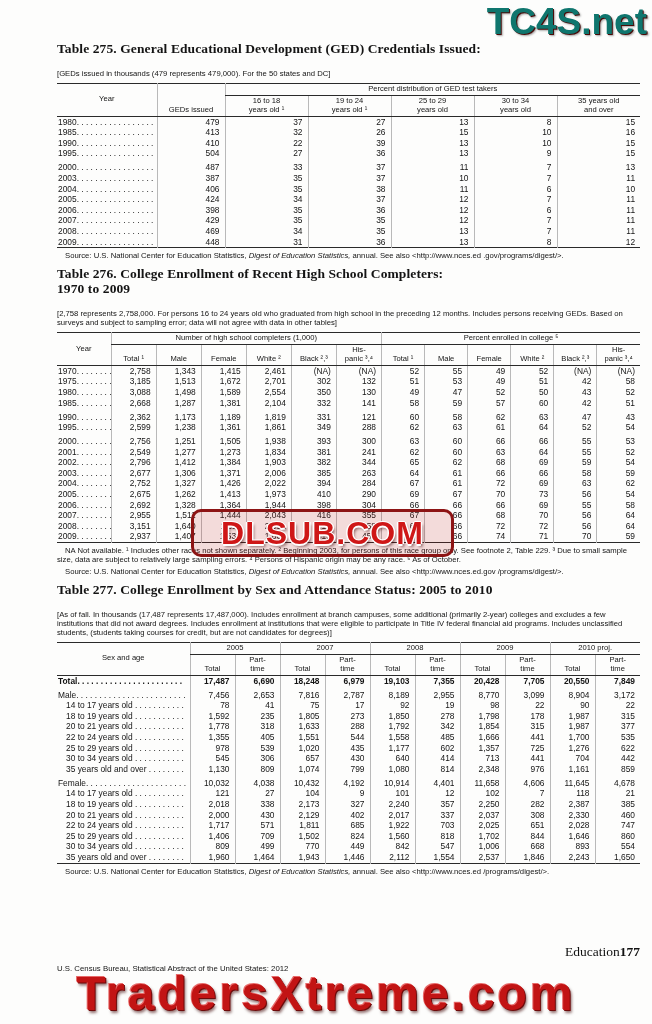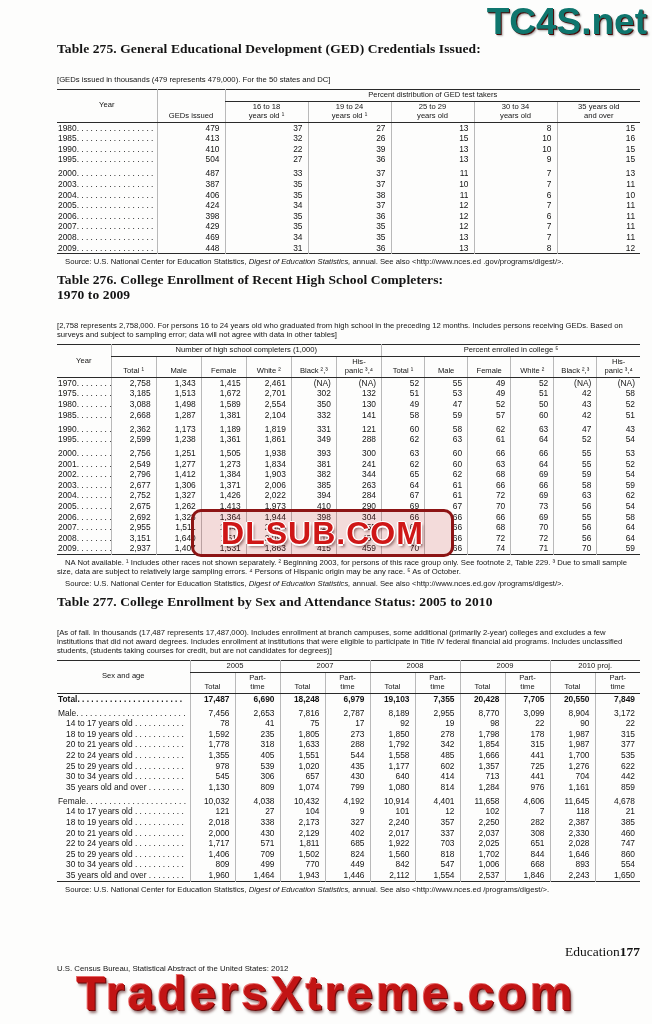--- a/index.html
+++ b/index.html
@@ -2,21 +2,21 @@
 <html><head>
 <meta charset="utf-8">
 <style>
   *{box-sizing:border-box;}
   html,body{margin:0;padding:0;}
   body{width:652px;height:1024px;position:relative;overflow:hidden;background:#fdfdfc;color:#141414;font-family:"Liberation Sans",sans-serif;}
   .page{position:absolute;left:57px;top:0;width:583px;}
   .sec{margin-top:6px;}
   .sec-first{margin-top:41px;}
   .tbl-title{font-family:"Liberation Serif",serif;font-weight:bold;font-size:13.5px;line-height:15px;letter-spacing:.1px;}
-  .note{font-size:7.7px;line-height:9px;margin:19px 0 0 0;}
+  .note{font-size:7.7px;line-height:9px;margin:13px 0 0 0;}
   .fn{font-size:7.7px;line-height:9px;margin:3px 0 0 0;text-indent:8px;}
   .fn i{font-style:italic;}
   table{border-collapse:collapse;table-layout:fixed;width:583px;margin-top:5px;border-top:1.3px solid #2a2a2a;border-bottom:1.3px solid #2a2a2a;}
   th{font-size:7.6px;font-weight:normal;line-height:8.8px;white-space:pre-line;text-align:center;vertical-align:bottom;padding:1px 2px;color:#141414;}
   th+th{border-left:1px solid #b9b9b9;}
   tr.sub th{border-left:1px solid #b9b9b9;border-bottom:1px solid #2a2a2a;}
   .rsp{border-bottom:1px solid #2a2a2a;}
   .mid{vertical-align:middle;}
   .bot{vertical-align:bottom;}
   .grp{border-bottom:1px solid #2a2a2a;height:12px;vertical-align:bottom;padding-bottom:1px;}
@@ -633,21 +633,21 @@
             <td>442</td>
           </tr>
           <tr class="">
             <td class="lbl ind">35 years old and over . . . . . . . .</td>
             <td>1,130</td>
             <td>809</td>
             <td>1,074</td>
             <td>799</td>
             <td>1,080</td>
             <td>814</td>
-            <td>1,284</td>
+            <td>2,348</td>
             <td>976</td>
             <td>1,161</td>
             <td>859</td>
           </tr>
           <tr class="gap">
             <td class="lbl">Female. . . . . . . . . . . . . . . . . . . . . .</td>
             <td>10,032</td>
             <td>4,038</td>
             <td>10,432</td>
             <td>4,192</td>

